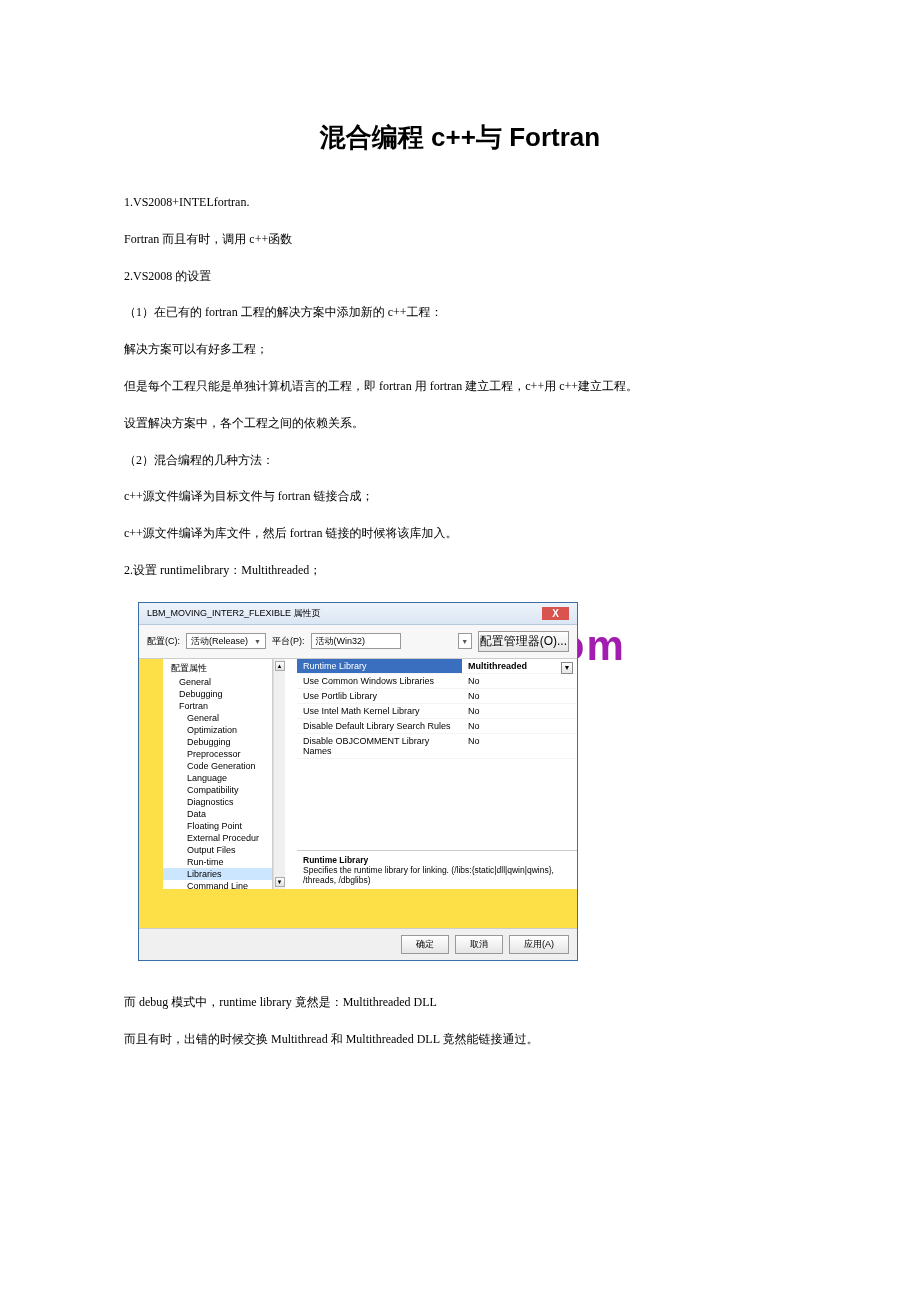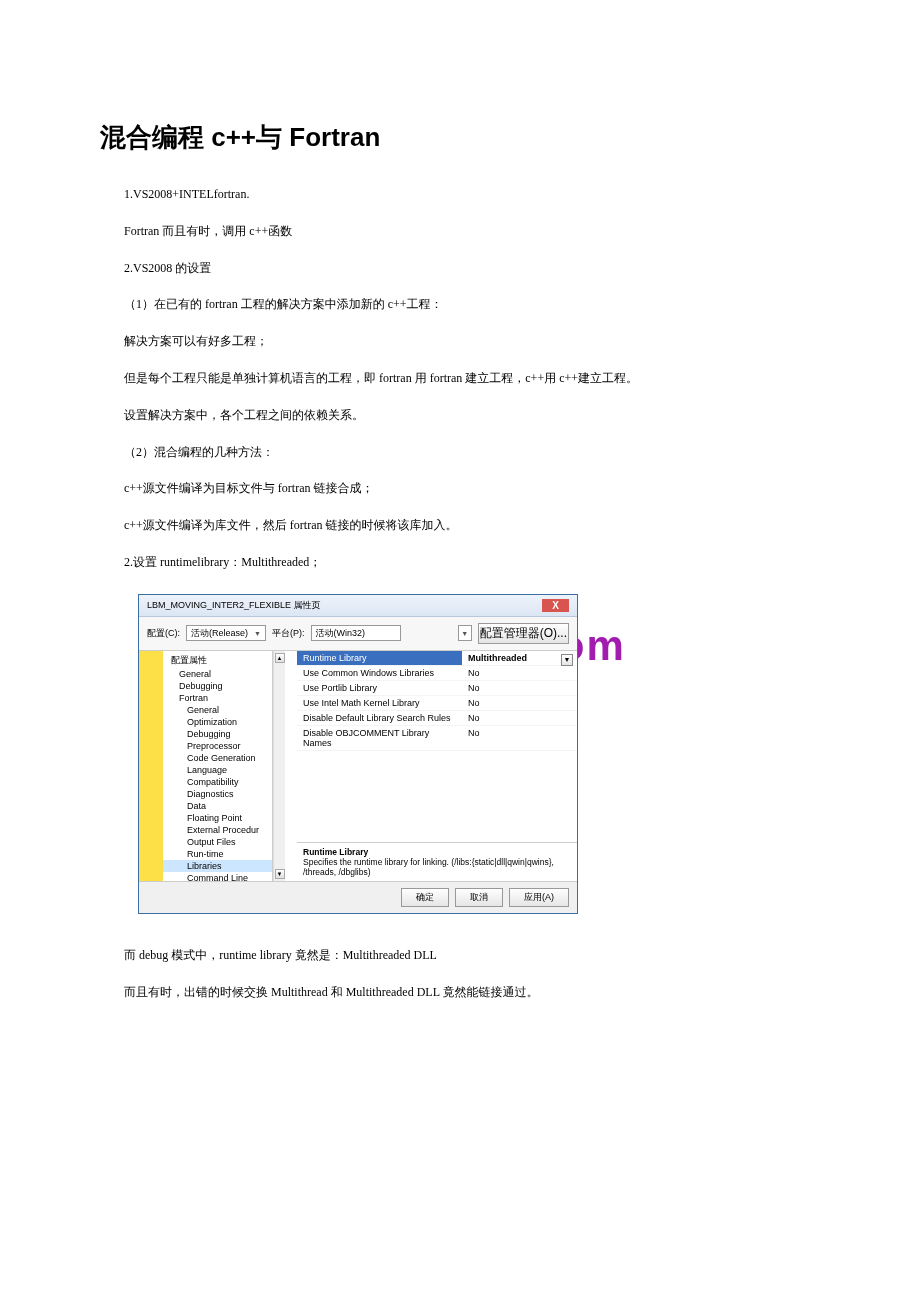--- a/index.html
+++ b/index.html
@@ -5,21 +5,22 @@
   * { box-sizing: border-box; margin: 0; padding: 0; }
   body {
     font-family: "SimSun", "Times New Roman", serif;
     background: #fff;
     width: 920px;
     padding: 120px 100px 60px 100px;
   }
   .title {
     font-size: 26px;
     font-weight: bold;
-    margin-bottom: 28px;
+    text-align: center;
+    margin-bottom: 36px;
     font-family: "SimHei", sans-serif;
   }
   .para {
     font-size: 12px;
     line-height: 1.9;
     margin-bottom: 14px;
     text-indent: 2em;
   }
   .watermark {
     position: absolute;
@@ -136,20 +137,21 @@
     background: #fff;
   }
   .dlg-desc .hd { font-weight: bold; }
   .dlg-footer {
     padding: 6px 8px;
     display: flex;
     justify-content: flex-end;
     gap: 6px;
     background: #f0f0f0;
     border-top: 1px solid #ccc;
+    margin-top: 39px;
   }
   .dlg-footer .btn {
     border: 1px solid #999;
     background: linear-gradient(#fff,#e5e5e5);
     padding: 2px 14px;
     font-size: 9px;
   }
   .scroll-gutter {
     width: 12px;
     background: #f0f0f0;

